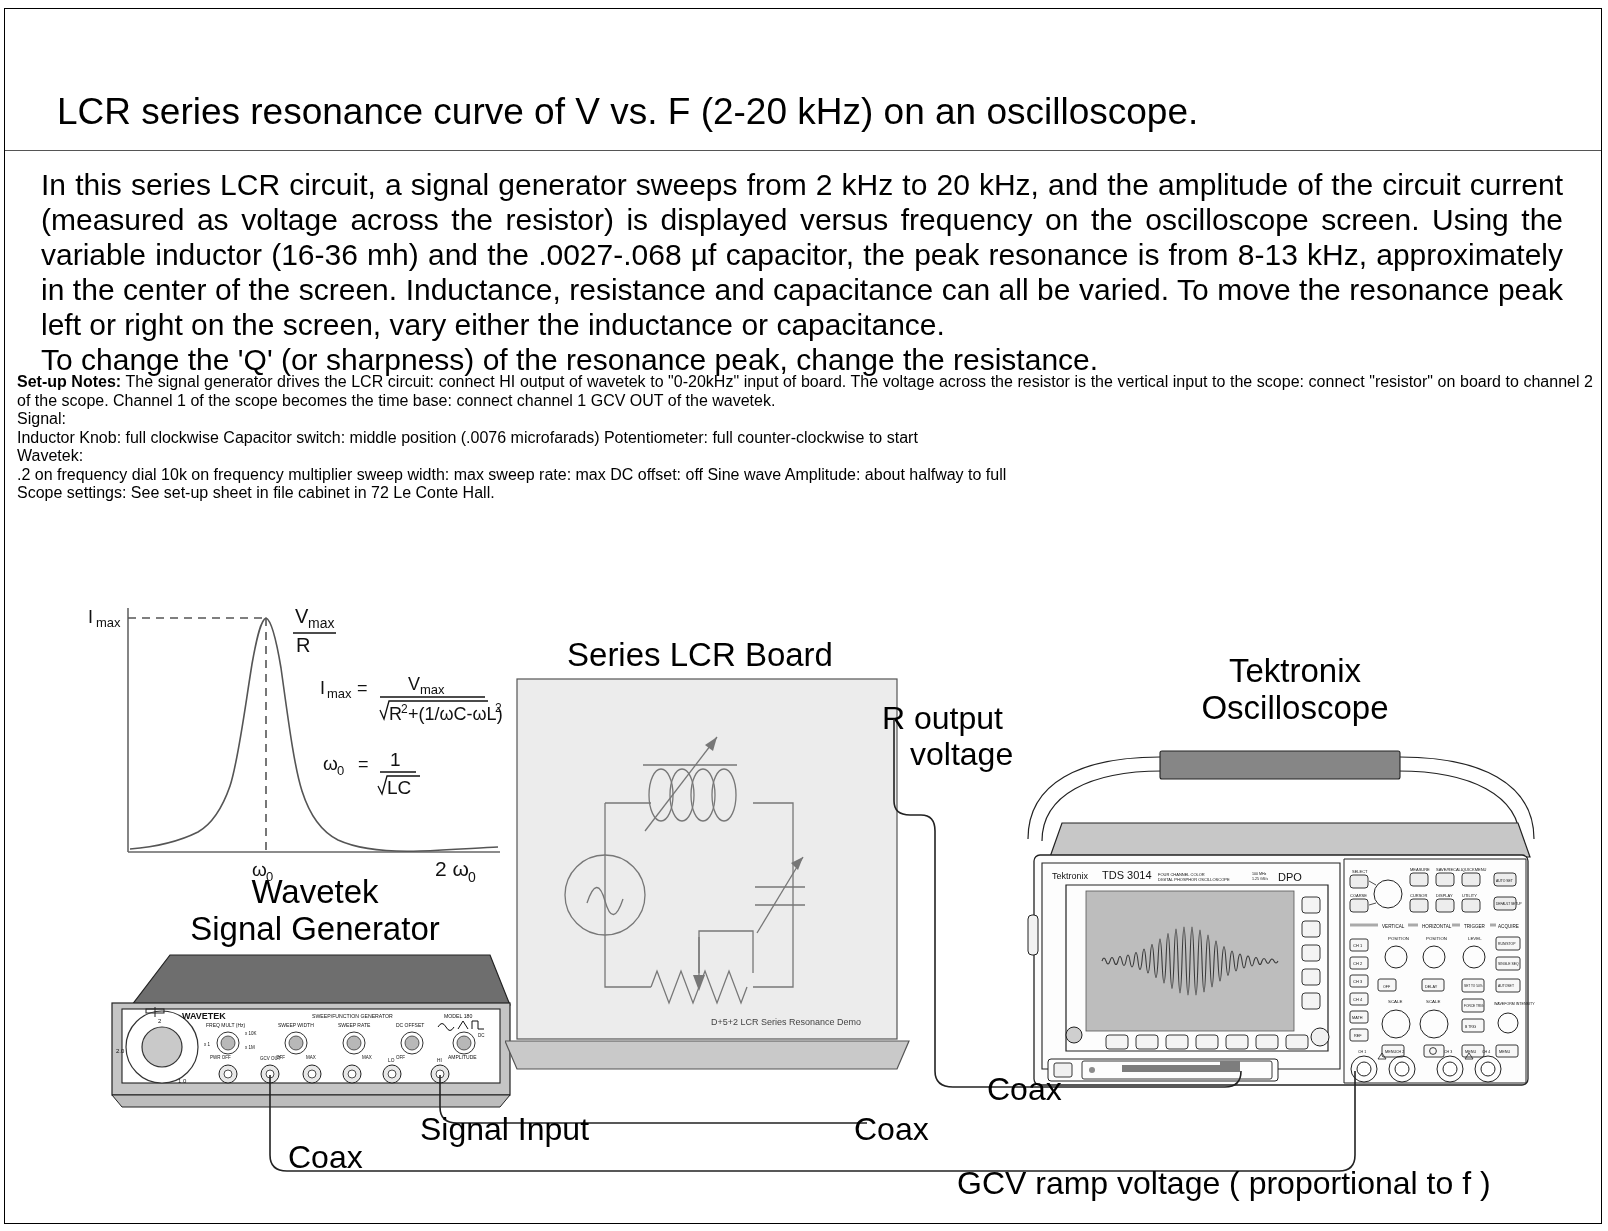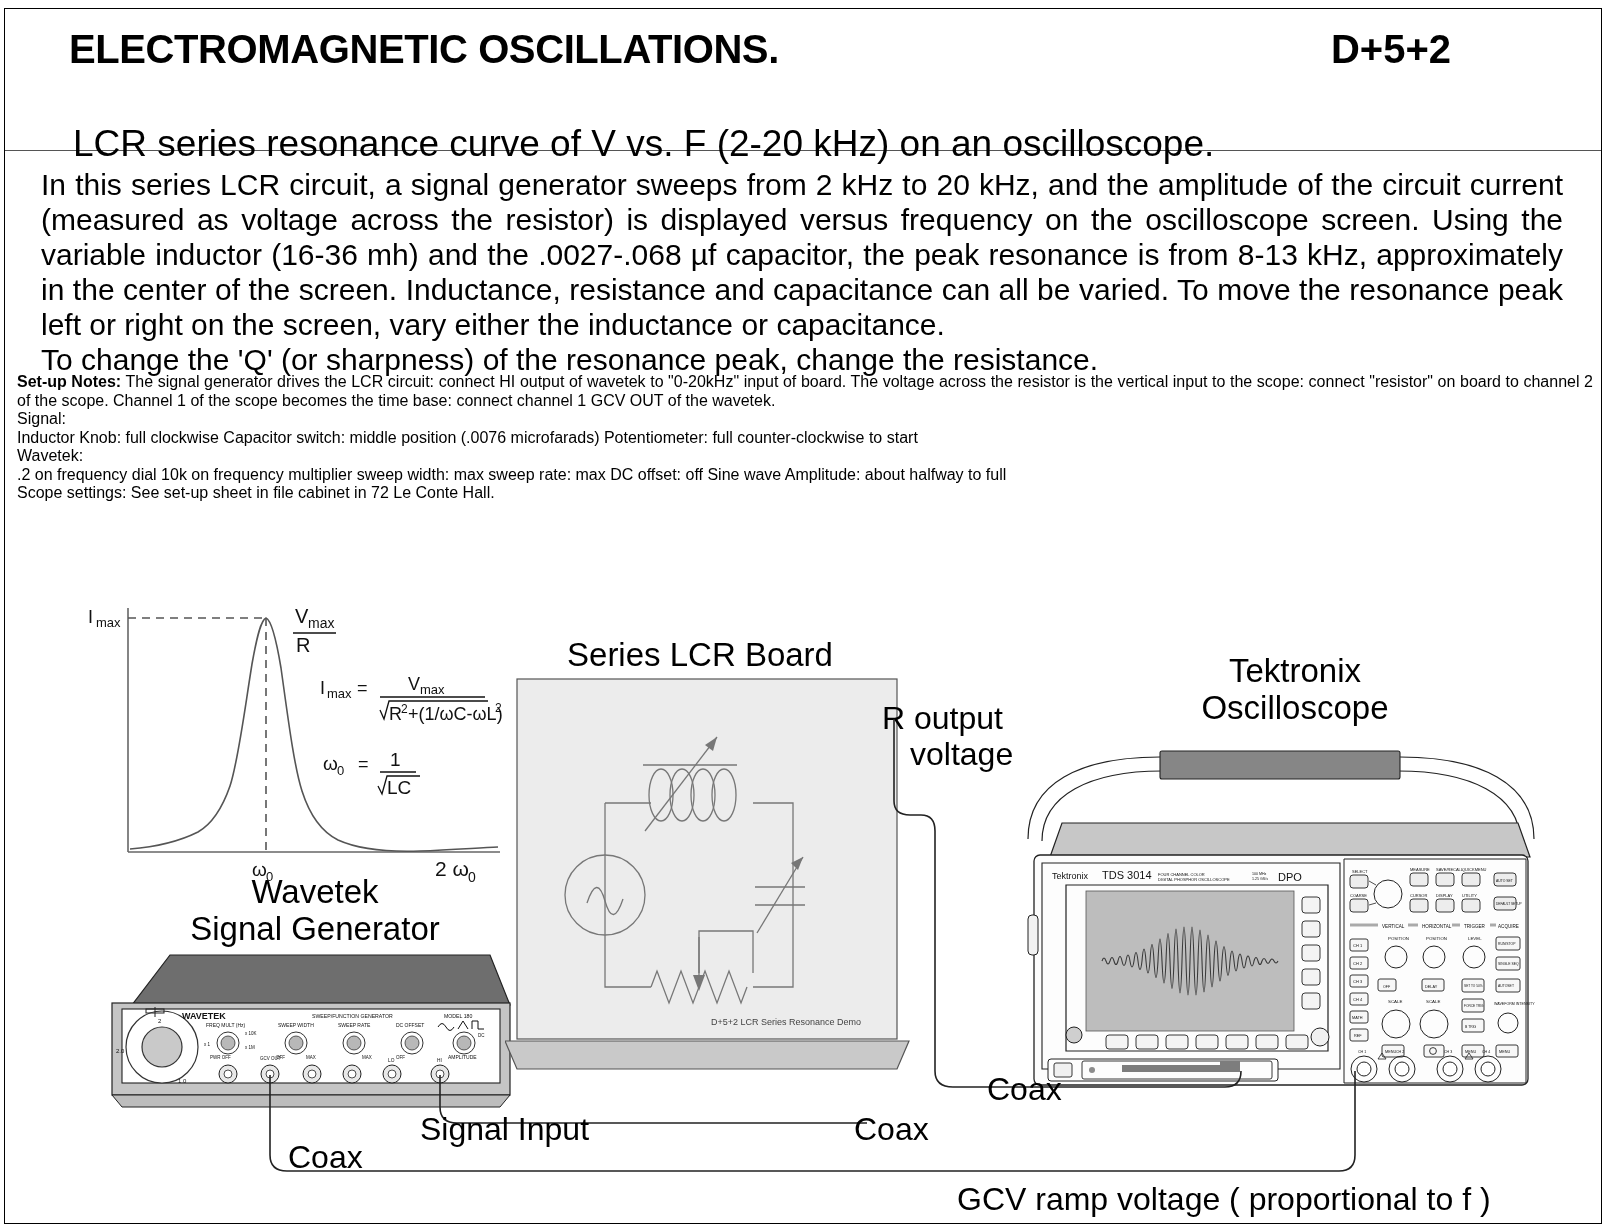--- a/index.html
+++ b/index.html
@@ -32,22 +32,22 @@
     position:absolute; left:64px; top:0;
     font-size:40px; font-weight:bold; letter-spacing:-0.4px;
     white-space:nowrap;
   }
   .code-title {
     position:absolute; right:150px; top:0;
     font-size:40px; font-weight:bold;
     white-space:nowrap;
   }
   .subtitle {
-    position:absolute; left:68px; top:82px;
-    font-size:37px; font-weight:normal; white-space:nowrap;margin-top:32px;
+    position:absolute; left:52px; top:82px;
+    font-size:37px; font-weight:normal; white-space:nowrap;
   }
 
   
   .intro {
     position:absolute; left:36px; top:158px; width:1522px;
     font-size:30px; line-height:1.17;
     text-align:justify;
     text-justify:inter-word;
   }
   .intro .lastline { text-align:left; }
@@ -73,24 +73,20 @@
 
   svg { display:block; }
   .nofill { fill:none; }
 </style>
 </head>
 <body>
 
 <div class="page">
 
   <div class="header-block">
-    <div class="title-row">
-      <div class="main-title">ELECTROMAGNETIC OSCILLATIONS.</div>
-      <div class="code-title">D+5+2</div>
-    </div>
     <div class="subtitle">LCR series resonance curve of V vs. F (2-20 kHz) on an oscilloscope.</div>
   </div>
 
   <div class="intro">
     <div>In this series LCR circuit, a signal generator sweeps from 2 kHz to 20 kHz, and the amplitude of the circuit current (measured as voltage across the resistor) is displayed versus frequency on the oscilloscope screen. Using the variable inductor (16-36 mh) and the .0027-.068 µf capacitor, the peak resonance is from 8-13 kHz, approximately in the center of the screen. Inductance, resistance and capacitance can all be varied.  To move the resonance peak left or right on the screen, vary either the inductance or capacitance.</div>
     <div class="lastline">To change the 'Q' (or sharpness) of the resonance peak, change the resistance.</div>
   </div>
 
   <div class="notes">
     <p><b>Set-up Notes:</b><span> The signal generator drives the LCR circuit:  connect HI output of wavetek to "0-20kHz" input of board. The voltage across the resistor is the vertical input to the scope: connect "resistor" on board to channel 2 of the scope.  Channel 1 of the scope becomes the time base:  connect channel 1 GCV OUT of the wavetek.</span></p>
@@ -459,17 +455,17 @@
 
       <path class="nofill" stroke="#222" stroke-width="1.6" d="M435,486 L435,518 Q435,534 452,534 L862,534"></path>
 
       <path class="nofill" stroke="#222" stroke-width="1.6" d="M265,486 L265,566 Q265,582 282,582 L1334,582 Q1350,582 1350,566 L1350,482"></path>
     </svg>
 
     <div class="cable-label" style="left:415px; top:522px;">Signal Input</div>
     <div class="cable-label" style="left:283px; top:550px;">Coax</div>
     <div class="cable-label" style="left:849px; top:522px;">Coax</div>
     <div class="cable-label" style="left:982px; top:482px;">Coax</div>
-    <div class="cable-label" style="left:952px; top:576px;margin-top:16px;">GCV ramp voltage ( proportional to f )</div>
+    <div class="cable-label" style="left:952px; top:576px;">GCV ramp voltage ( proportional to f )</div>
 
   </div>
 
 </div>
 
 </body></html>

